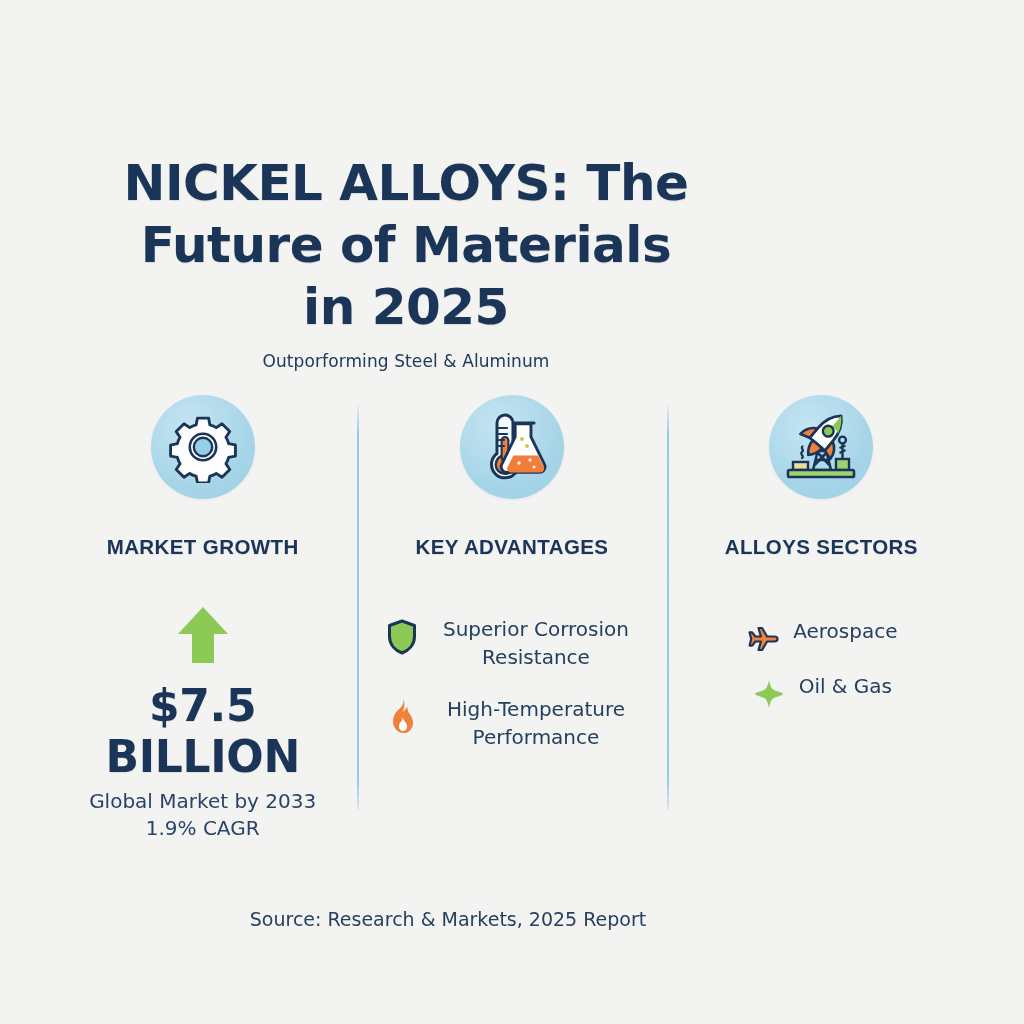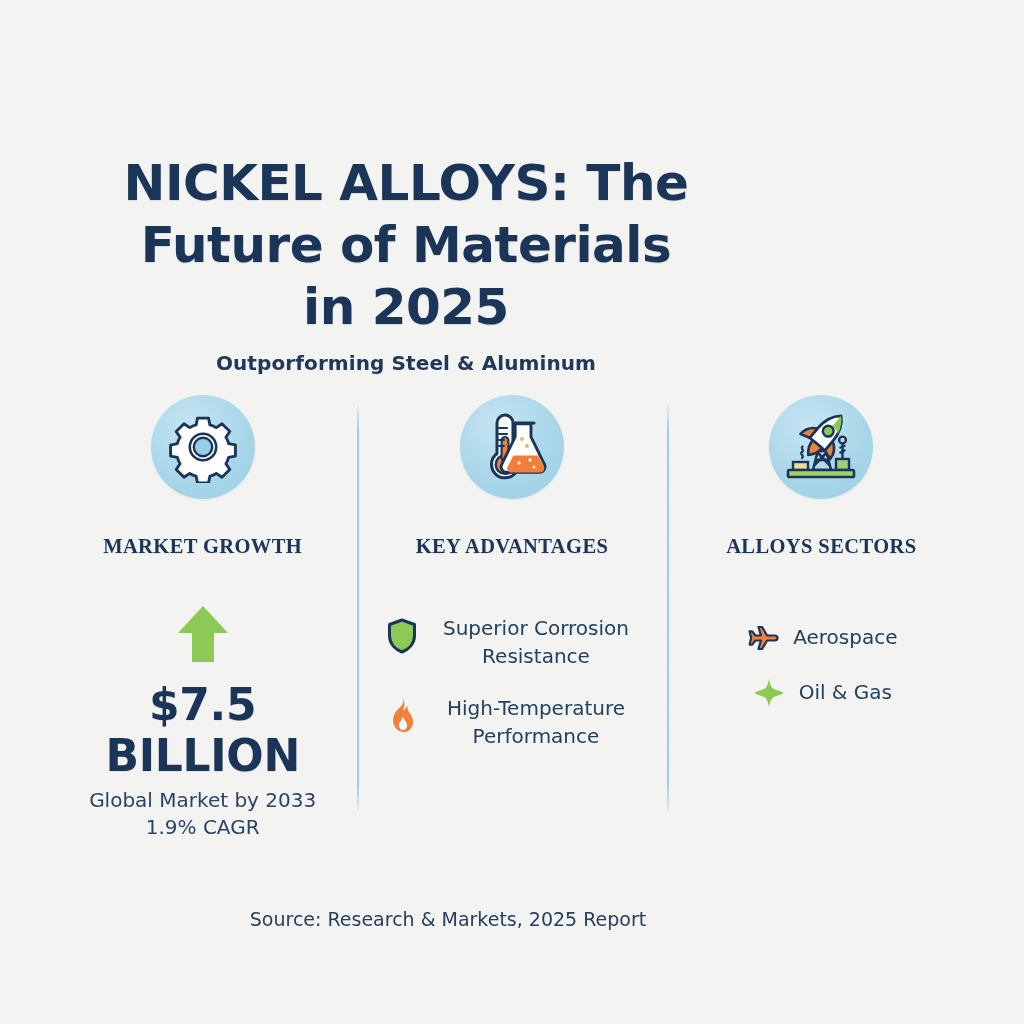--- a/index.html
+++ b/index.html
@@ -49,22 +49,22 @@
     line-height: 62px;
     letter-spacing: -0.5px;
     color: #1b3558;
     margin: 0;
     padding: 0 110px;
     text-shadow: 0 1px 1px rgba(0,0,0,.10);
   }
   .subtitle {
     margin: 13px 0 4px 0;
     font-family: "DejaVu Sans", sans-serif;
-    font-size: 20px;
-    font-weight: 700;
+    font-size: 17px;
+    font-weight: 400;
     color: #20395b;
     letter-spacing: .1px;
   }
 
   
   .columns {
     position: absolute;
     top: 395px;
     left: 48px;
     width: 928px;
@@ -100,21 +100,21 @@
     background: radial-gradient(circle at 38% 30%, #c6e5f2 0%, #a6d5e8 62%, #9ecfe5 100%);
     display: flex;
     align-items: center;
     justify-content: center;
     margin-bottom: 36px;
     box-shadow: 0 1px 3px rgba(0,0,0,.05);
   }
   .icon-circle svg { display: block; }
 
   .col-title {
-    font-family: Liberation Serif, serif;
+    font-family: Liberation Sans, sans-serif;
     font-weight: 700;
     font-size: 20.5px;
     letter-spacing: .4px;
     color: #1b3558;
     margin: 0;
     text-shadow: 0 1px 1px rgba(0,0,0,.07);
   }
 
   
   .arrow-wrap {
@@ -165,21 +165,21 @@
   }
   .bullet .b-tx {
     font-family: "DejaVu Sans", sans-serif;
     font-size: 20px;
     line-height: 28px;
     color: #23405f;
     text-align: center;
     flex: 1 1 auto;
   }
   .col3 .bullets { gap: 13px; margin-top: 58px; }
-  .col3 .bullet { align-items: center; max-width: 230px; }
+  .col3 .bullet { align-items: flex-start; max-width: 230px; }
   .col3 .bullet .b-tx { text-align: left; }
 
   
   .footer {
     position: absolute;
     top: 908px;
     left: 0;
     width: 896px;
     text-align: center;
     font-family: "DejaVu Sans", sans-serif;

